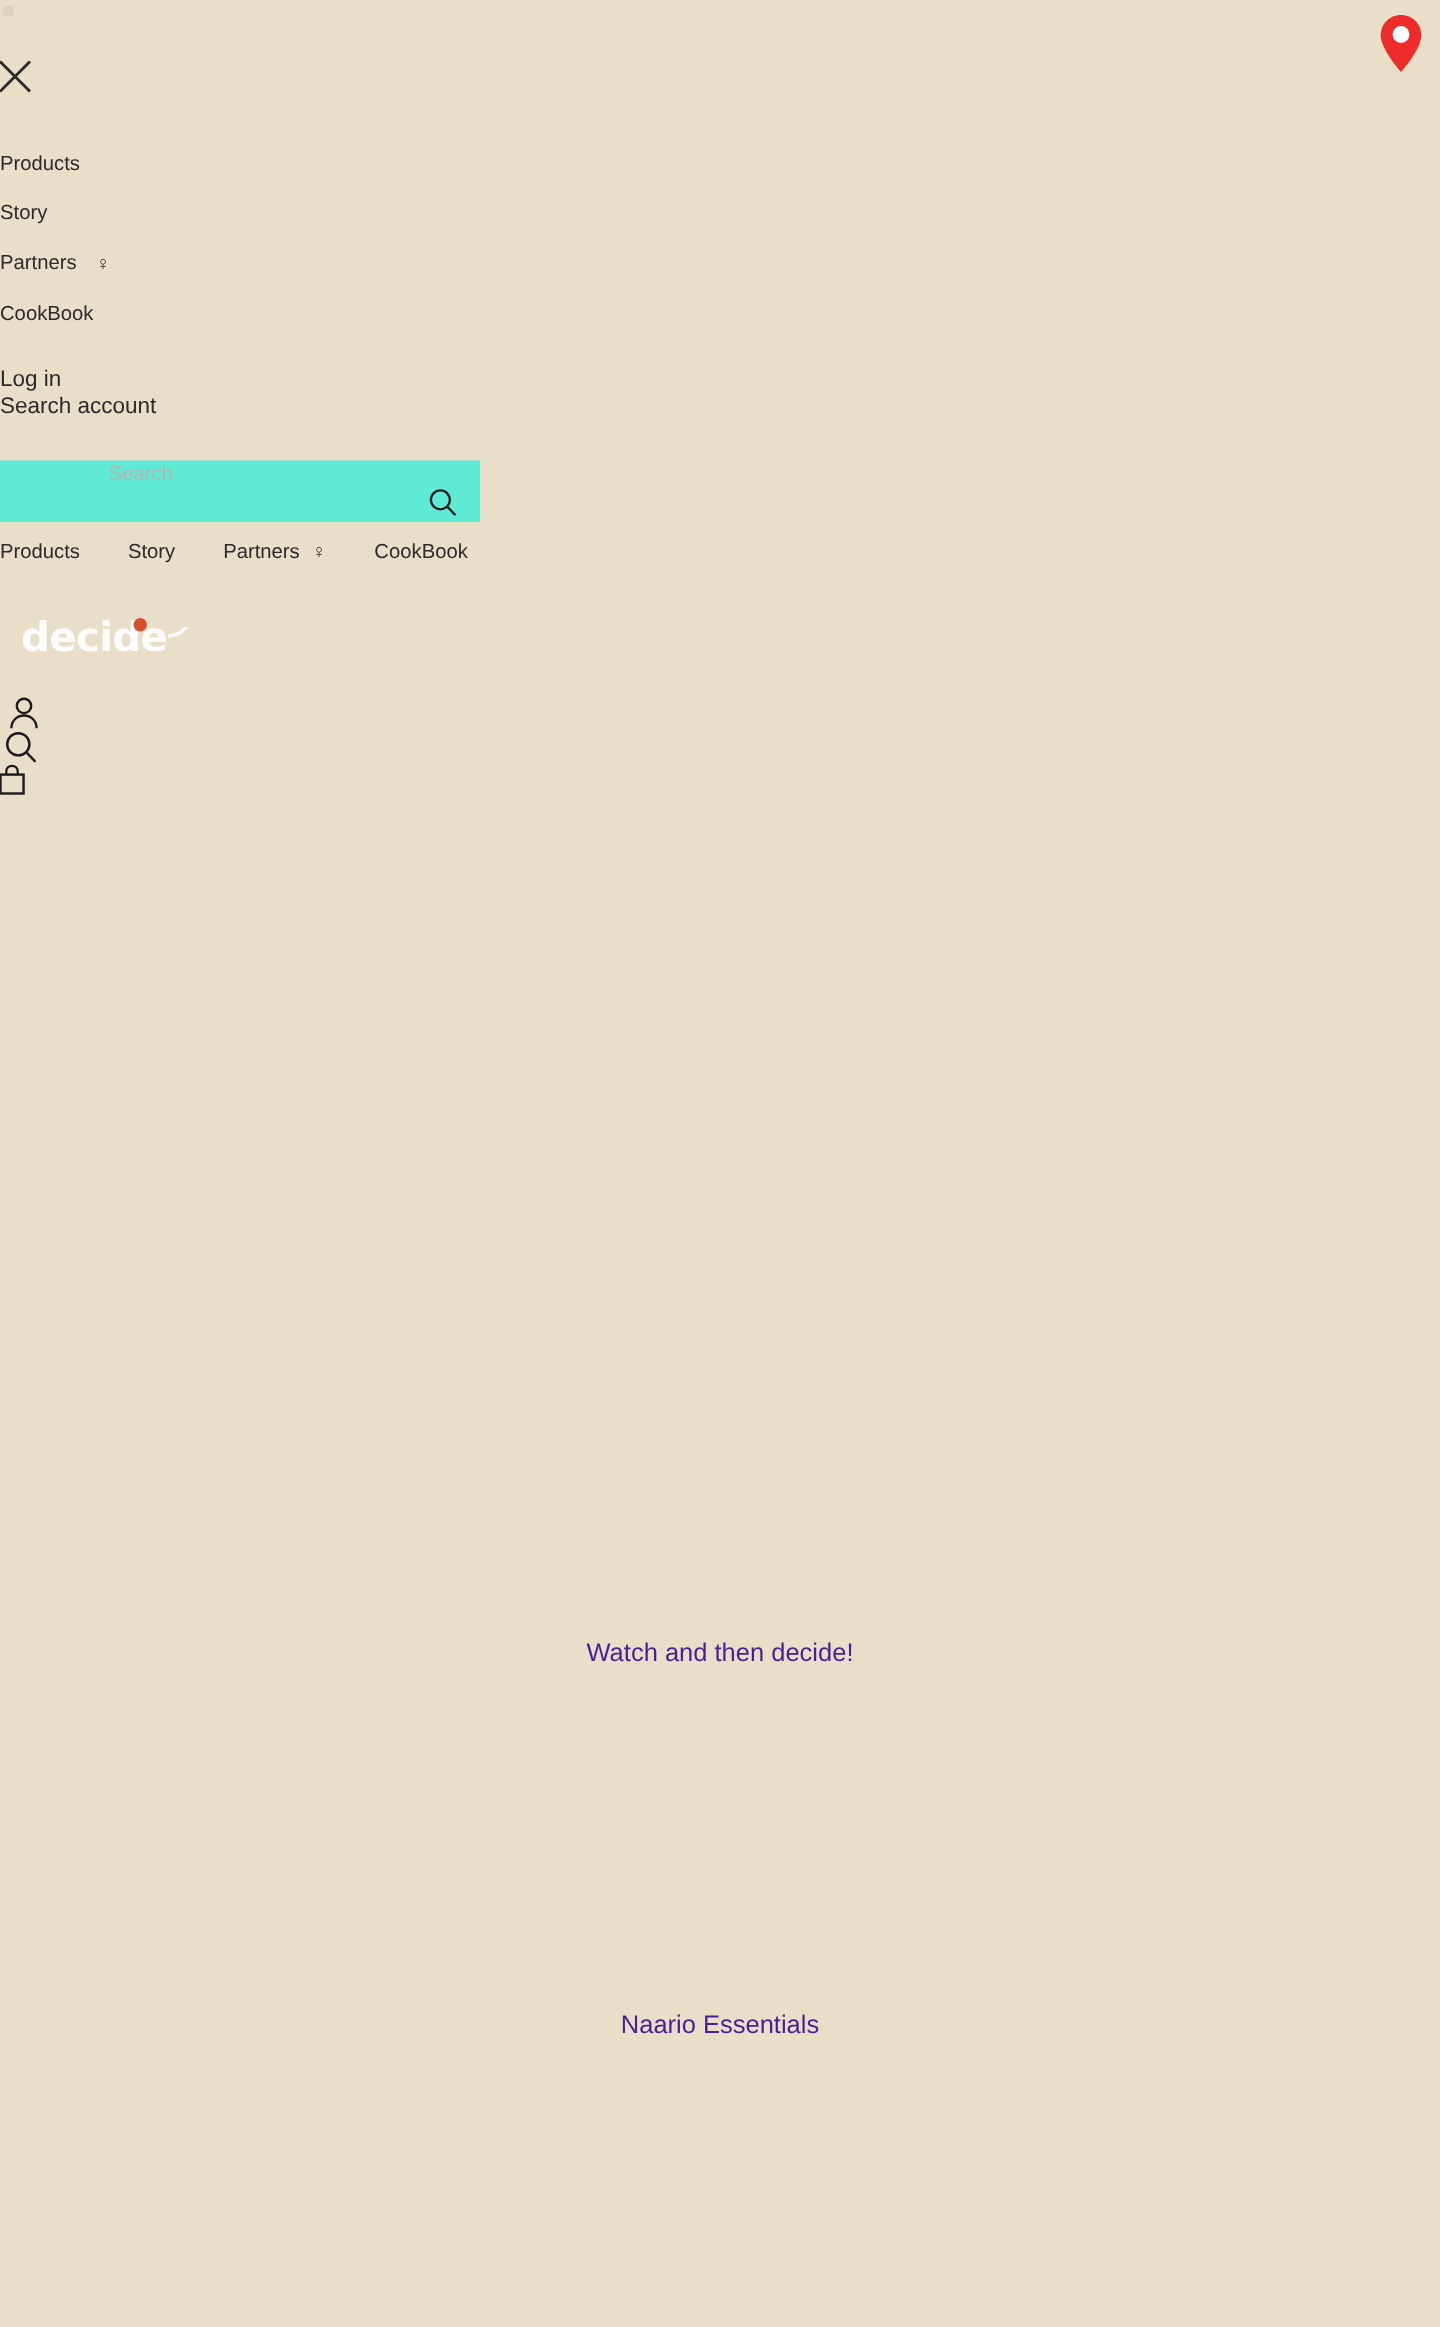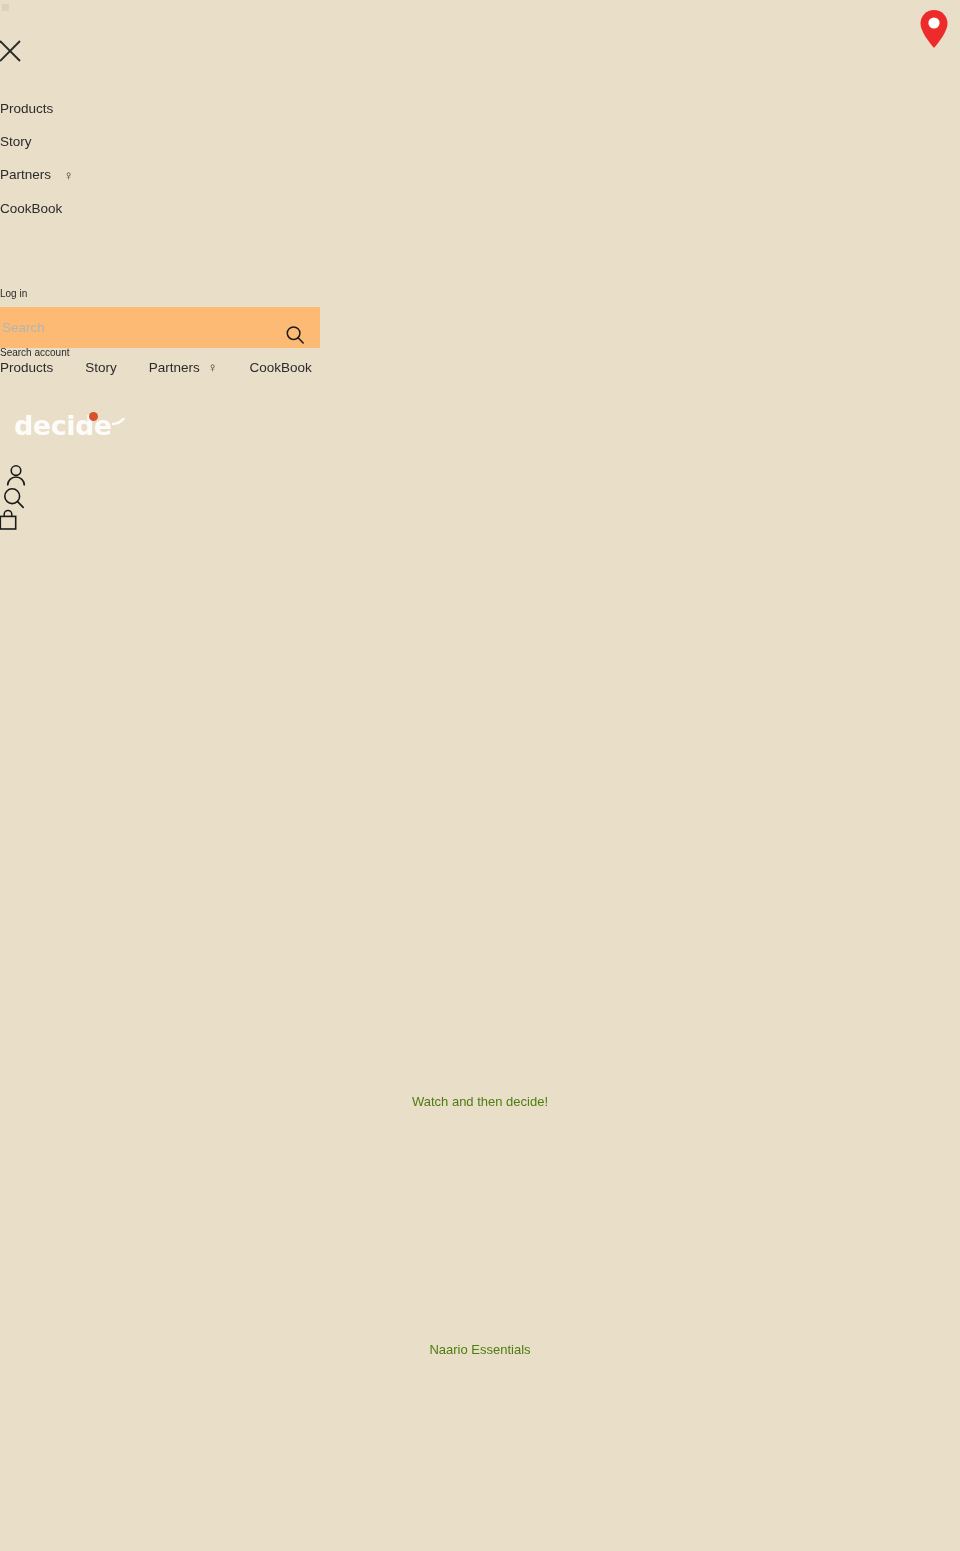--- a/index.html
+++ b/index.html
@@ -80,39 +80,39 @@
   }
 
   .drawer-account {
     position: absolute;
     left: 0;
     top: 244px;
     width: 320px;
   }
   .account-link {
     display: block;
-    font-size: 10px;
+    font-size: 15px;
     line-height: 18px;
     color: #2b2b2b;
     text-decoration: none;
     cursor: pointer;
     white-space: nowrap;
-    margin-top: 41px;
   }
 
   
   .search-wrap {
     position: absolute;
     left: 0;
     top: 307px;
     width: 320px;
     height: 41px;
-    background: #fdba74;
+    background: #5eead4;
     display: flex;
     align-items: center;
+    flex-direction: column;
   }
   .search-input {
     flex: 1;
     border: 0;
     outline: 0;
     background: transparent;
     font-family: "Liberation Sans", sans-serif;
     font-size: 13.5px;
     color: #2b2b2b;
     padding: 0 0 0 2px;
@@ -214,23 +214,23 @@
   .util-account { margin-left: 5px; }
   .util-search  { margin-left: 2px; margin-top: -2px; }
   .util-bag     { margin-left: -2px; margin-top: -1px; }
 
   
   .caption {
     position: absolute;
     width: 960px;
     left: 0;
     text-align: center;
-    font-size: 13px;
+    font-size: 17px;
     line-height: 18px;
-    color: #4d7c0f;
+    color: #4c1d95;
   }
   .caption-watch     { top: 1093px; }
   .caption-essential { top: 1341px; }
 </style>
 </head>
 <body>
 
 <div class="corner-artifact"></div>
 
 <div class="map-pin">

